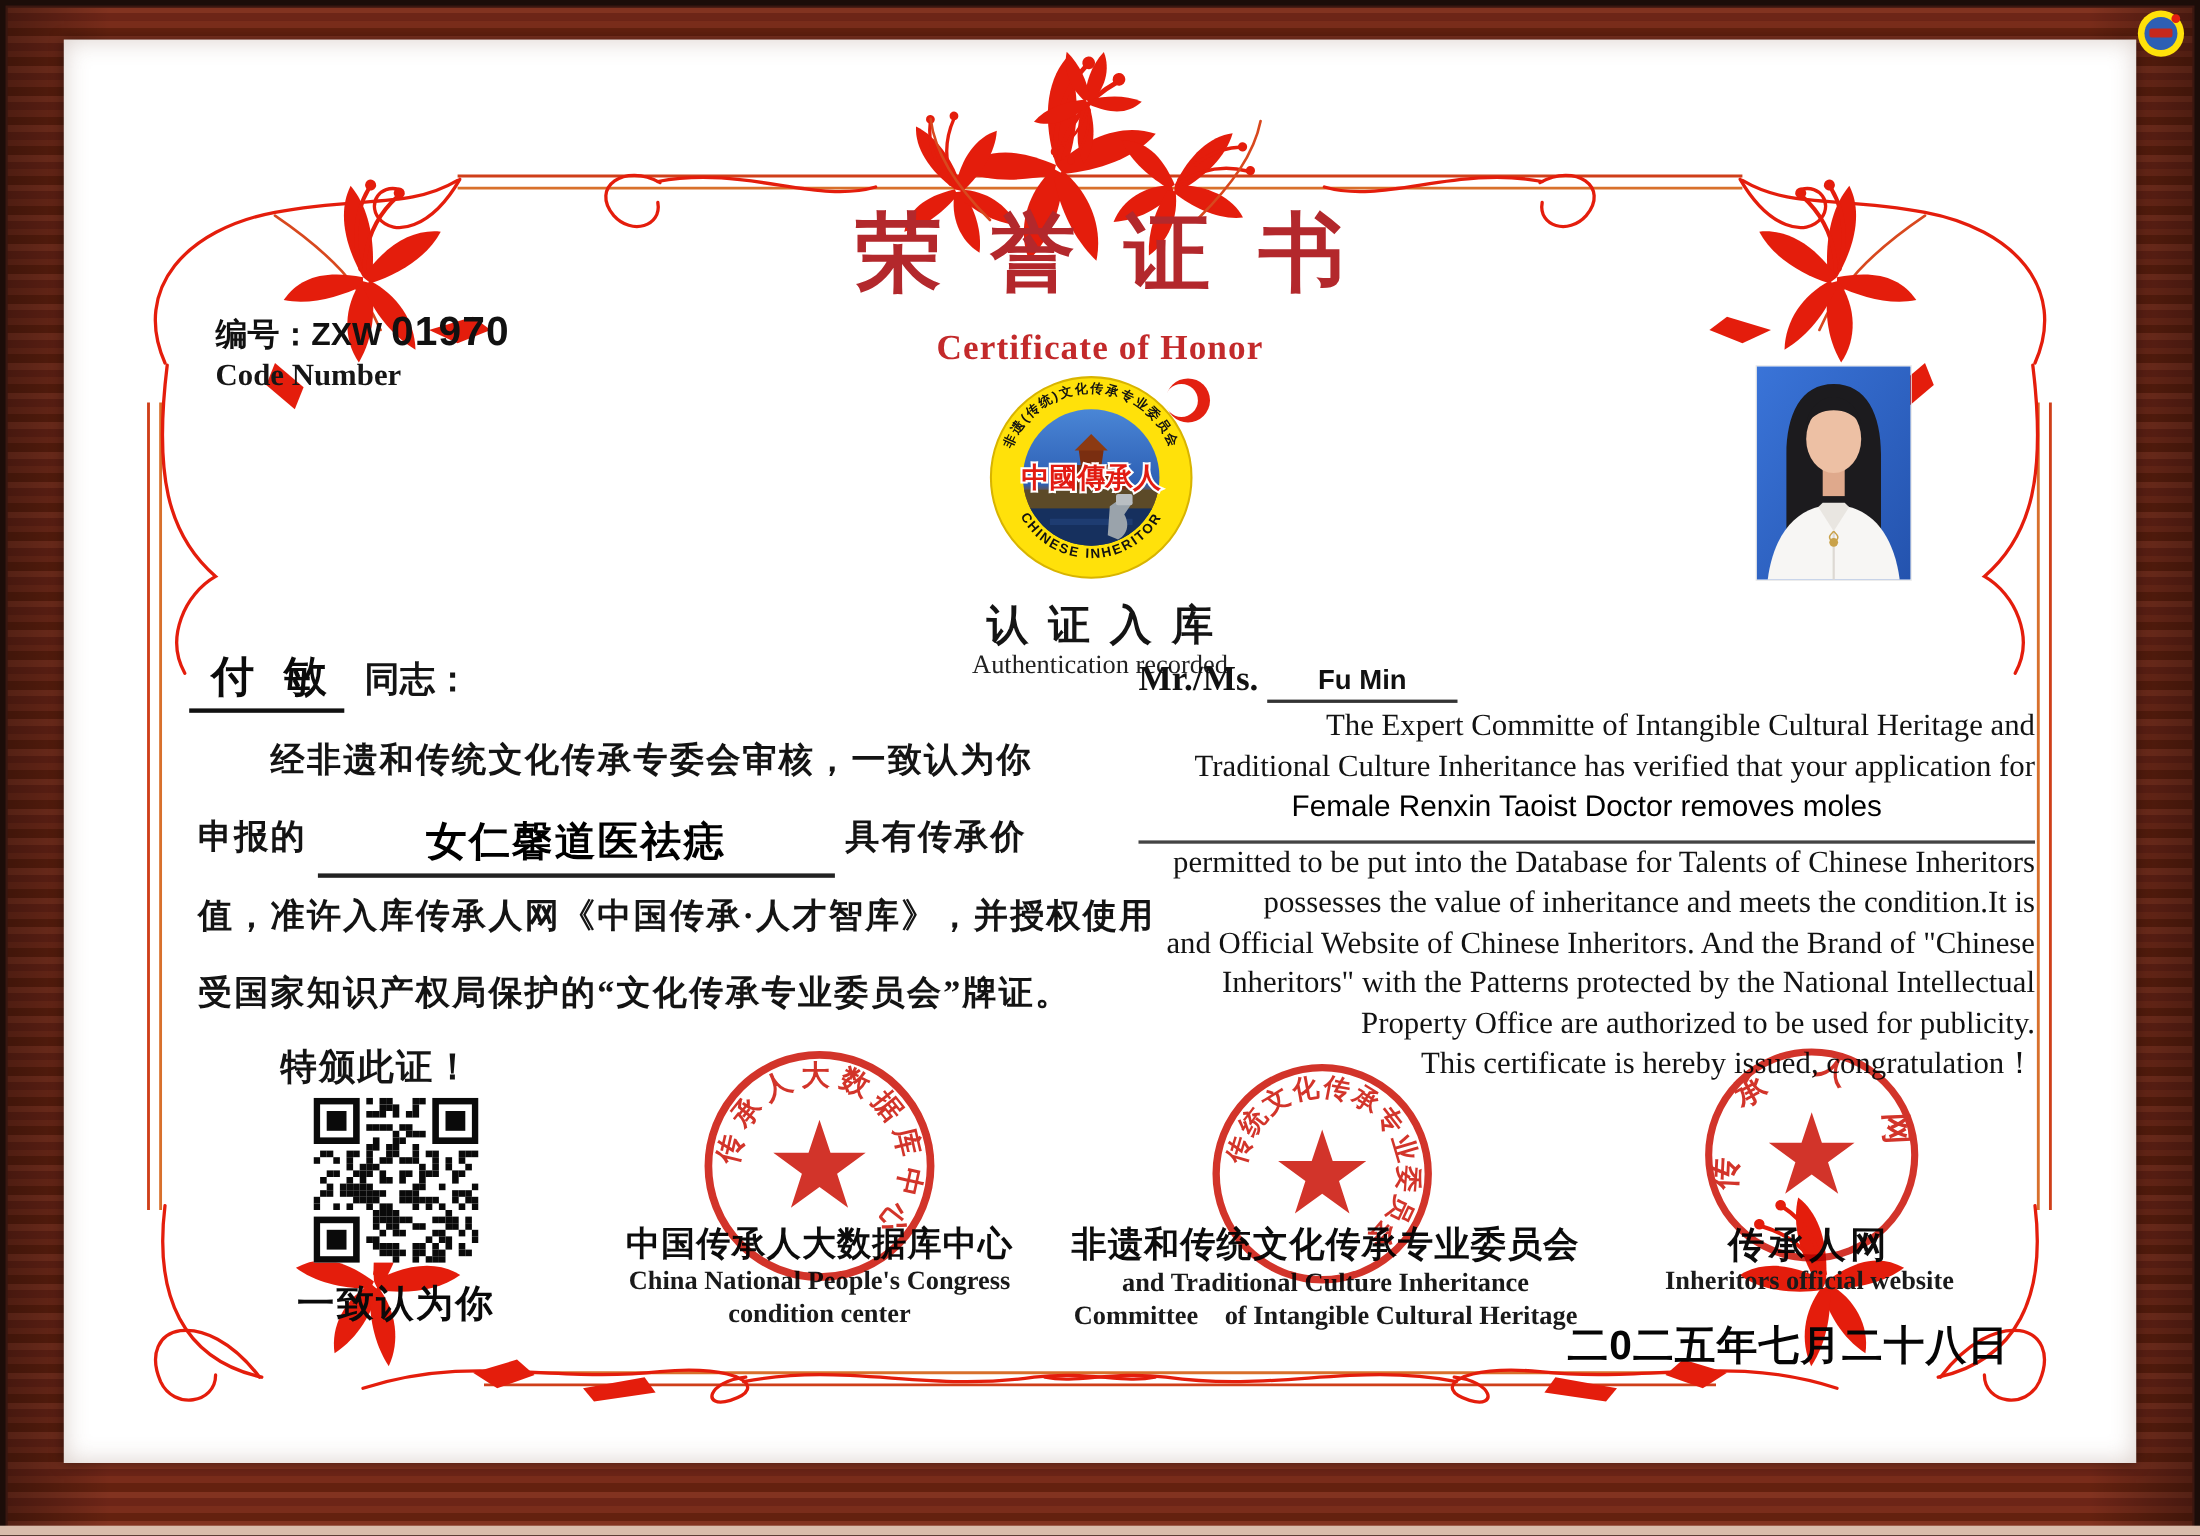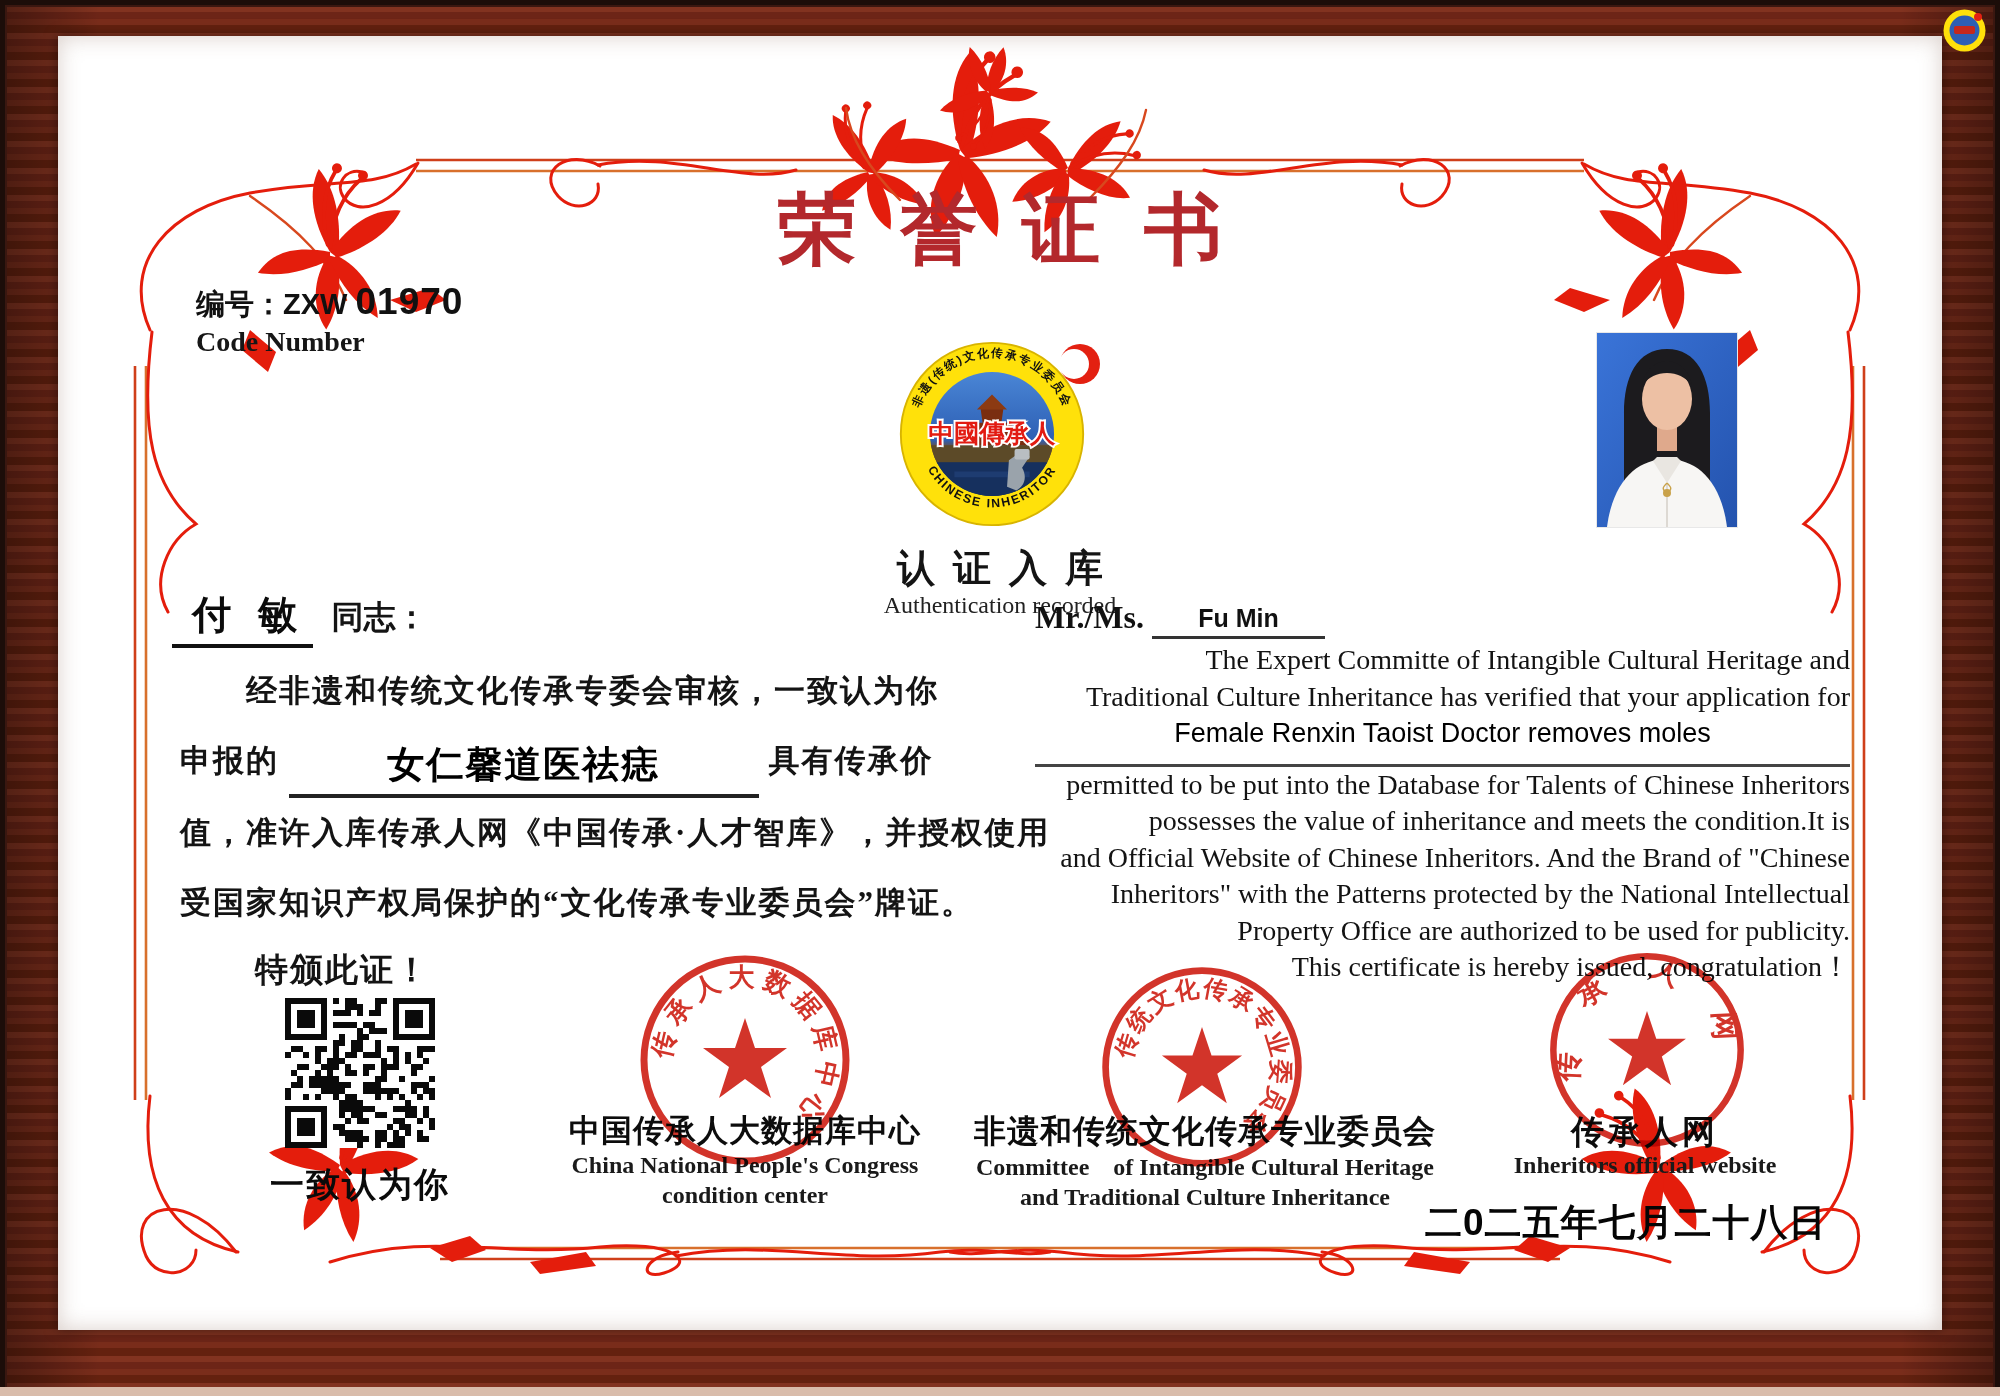--- a/index.html
+++ b/index.html
@@ -146,20 +146,21 @@
     <use href="#top-bouquet"></use>
   </svg>
 
   <div class="abs code-line">
     <span>编号：ZXW</span>
     <span class="code-val">01970</span>
   </div>
   <div class="abs code-en serif">Code Number</div>
 
   <div class="abs title-zh center serif">荣誉证书</div>
+  <div class="abs title-en center serif">Certificate of Honor</div>
 
   <svg class="abs logo" viewBox="0 0 200 200">
     <defs>
       <linearGradient id="sky" x1="0" y1="0" x2="0" y2="1">
         <stop offset="0" stop-color="#4a86d6"></stop>
           <stop offset=".55" stop-color="#2d5fb4"></stop>
         <stop offset=".62" stop-color="#7a4a20"></stop>
           <stop offset=".75" stop-color="#1d3f7e"></stop>
         <stop offset="1" stop-color="#152f63"></stop>
       </linearGradient>
@@ -461,22 +462,22 @@
     <div class="row indent">This certificate is hereby issued, congratulation！</div>
   </div>
 
   <div class="abs org-zh center o1z">中国传承人大数据库中心</div>
   <div class="abs org-en center o1e">
     <div>China National People's Congress</div>
     <div>condition center</div>
   </div>
   <div class="abs org-zh center o2z">非遗和传统文化传承专业委员会</div>
   <div class="abs org-en center o2e">
+    <div>and Traditional Culture Inheritance</div>
     <div>Committee　of Intangible Cultural Heritage</div>
-    <div>and Traditional Culture Inheritance</div>
   </div>
   <div class="abs org-zh center o3z">传承人网</div>
   <div class="abs org-en center o3e">Inheritors official website</div>
   <div class="abs date-zh center">二0二五年七月二十八日</div>
 
   <svg class="seal" style="left:635px;top:950px;" width="220" height="220" viewBox="0 0 220 220">
     <defs>
         <path id="sc1" d="M36 110 A74 74 0 1 1 184 110 A74 74 0 1 1 36 110"></path>
       </defs>
     <circle class="ring" cx="110" cy="110" r="101" stroke-width="7"></circle>

